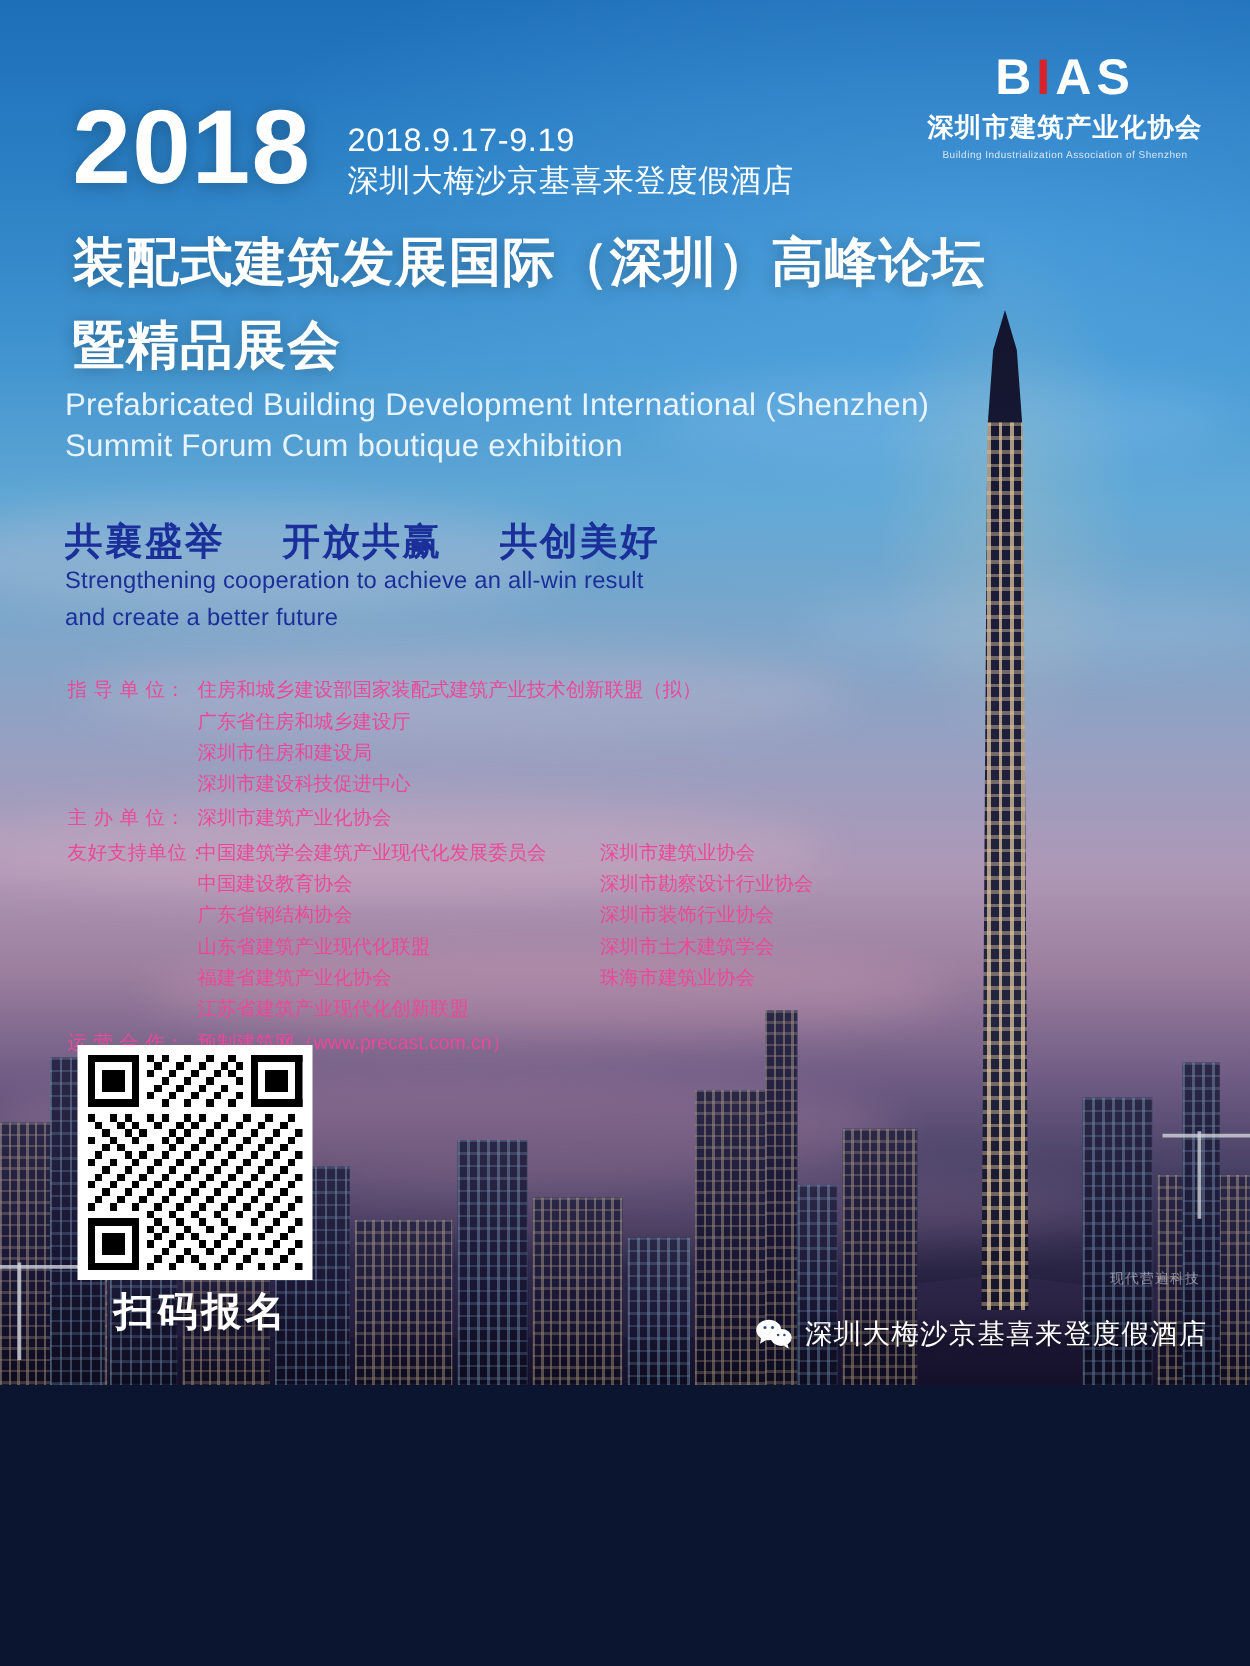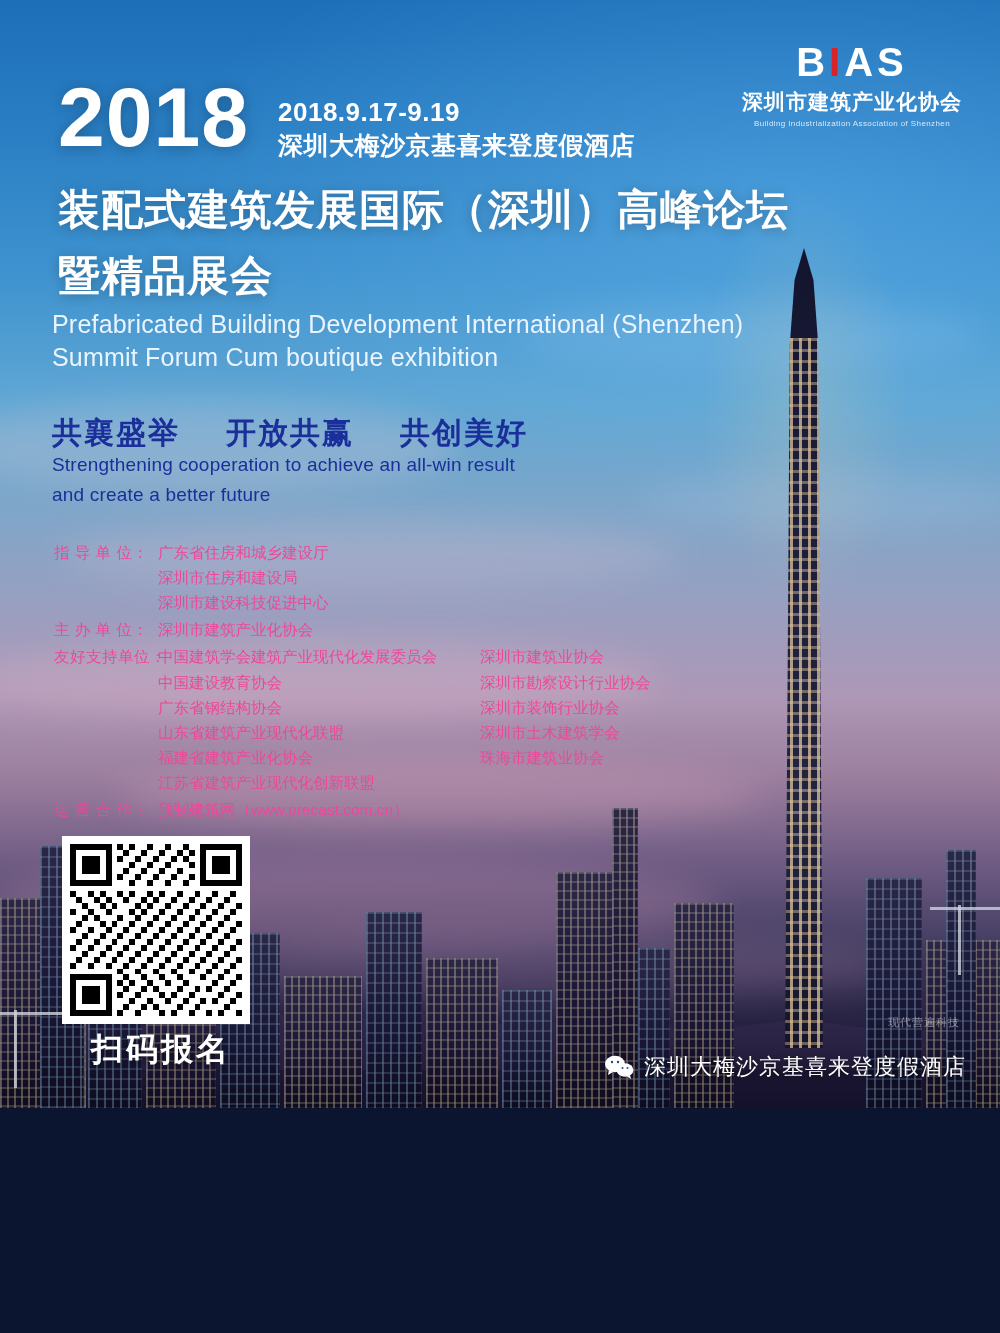--- a/index.html
+++ b/index.html
@@ -92,21 +92,21 @@
   .crane{
     position:absolute;background:#cfd3dc;opacity:.8;
   }
   
   .content{position:absolute;inset:0;}
   .year{
     position:absolute;left:58px;top:78px;
     font-size:84px;font-weight:bold;color:#fff;letter-spacing:1px;
     line-height:.95;text-shadow:0 2px 14px rgba(0,0,0,.25);
   }
-  .dateline{position:absolute;left:278px;top:96px;color:#fff;font-weight:bold;}
+  .dateline{position:absolute;left:278px;top:96px;color:#fff;}
   .dateline .d1{font-size:26px;letter-spacing:.5px;line-height:1.25;}
   .dateline .d2{font-size:25px;letter-spacing:.5px;line-height:1.35;}
   .title-cn1{
     position:absolute;left:58px;top:182px;color:#fff;font-weight:bold;
     font-size:42px;letter-spacing:1px;white-space:nowrap;
     text-shadow:0 2px 12px rgba(0,0,0,.25);
   }
   .title-cn2{
     position:absolute;left:58px;top:248px;color:#fff;font-weight:bold;
     font-size:42px;letter-spacing:1px;text-shadow:0 2px 12px rgba(0,0,0,.25);
@@ -239,20 +239,21 @@
     <div class="slogan-en">
       <div>Strengthening  cooperation to achieve an all-win  result</div>
       <div>and create  a  better  future</div>
     </div>
 
     <div class="orgs" id="orgs">
         <div class="orgrow">
           <div class="orglabel">指 导 单 位：</div>
           <div class="orgvals">
             <div class="orgcol">
+              <div class="orgline">住房和城乡建设部国家装配式建筑产业技术创新联盟（拟）</div>
               <div class="orgline">广东省住房和城乡建设厅</div>
               <div class="orgline">深圳市住房和建设局</div>
               <div class="orgline">深圳市建设科技促进中心</div>
             </div>
           </div>
         </div>
         <div class="orgrow">
           <div class="orglabel">主 办 单 位：</div>
           <div class="orgvals">
             <div class="orgcol">

